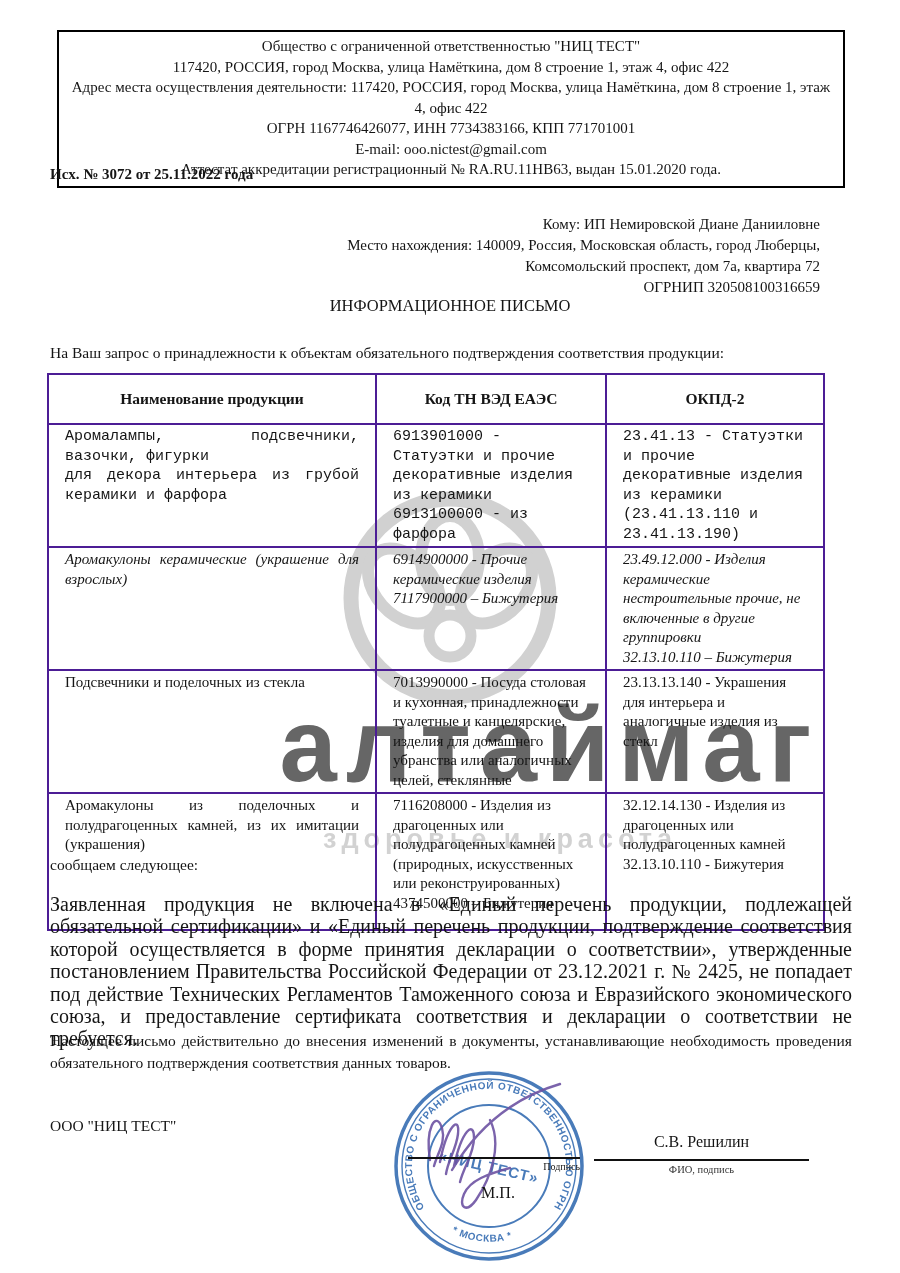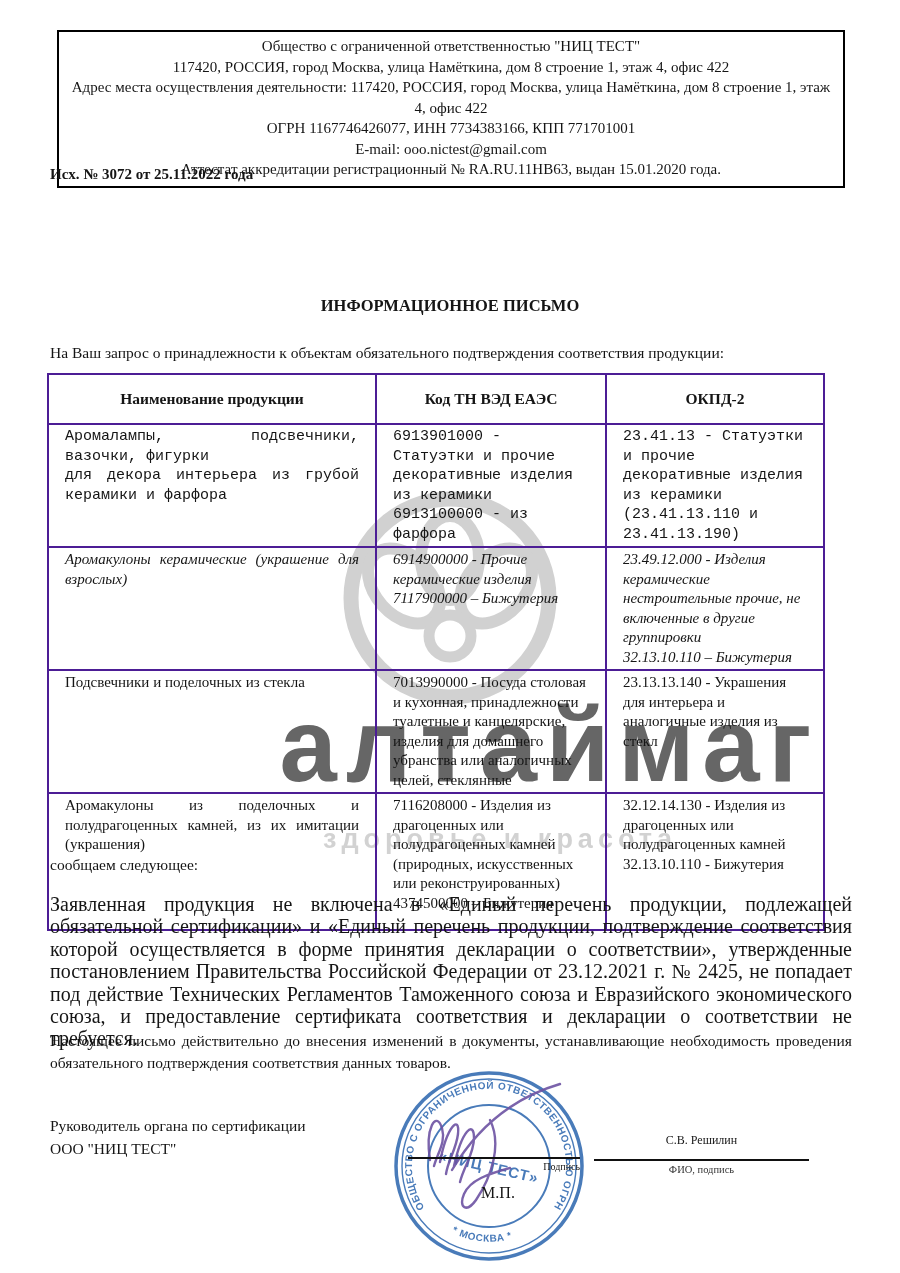--- a/index.html
+++ b/index.html
@@ -32,21 +32,21 @@
     border:2px solid #000; padding:4px 10px 6px;
     text-align:center; font-size:15px; line-height:20.5px; z-index:1;
   }
   .ref-line { left:50px; top:166px; font-weight:bold; font-size:15px; z-index:1; }
   .recipient {
     left:280px; top:214px; width:540px; text-align:right;
     font-size:15px; line-height:21px; z-index:1;
   }
   .doc-title {
     left:0; top:296px; width:100%; text-align:center;
-    font-weight:bold; font-size:16.5px; z-index:1;
+    font-weight:normal; font-size:16.5px; z-index:1;
   }
   .intro { left:50px; top:344px; width:800px; font-size:15.5px; z-index:1; }
 
   
   table.codes {
     position:absolute; left:47px; top:373px; width:776px;
     border-collapse:collapse; font-size:15px; line-height:19.5px; z-index:1;
     table-layout:fixed;
   }
   table.codes th, table.codes td {
@@ -69,21 +69,21 @@
   }
 
   
   .sig-left { left:50px; top:1114px; font-size:15.5px; line-height:23px; z-index:1; }
   .stamp-wrap { left:392px; top:1068px; width:200px; height:200px; z-index:1; }
   .sign-svg  { left:392px; top:1068px; width:230px; height:160px; z-index:3; }
   .sig-line1 { left:408px; top:1157px; width:172px; border-top:2px solid #111; z-index:4; }
   .sig-line2 { left:594px; top:1159px; width:215px; border-top:2px solid #111; z-index:4; }
   .sign-label { left:408px; top:1161px; width:172px; text-align:right; font-size:10px; z-index:4; }
   .mp-label   { left:428px; top:1184px; width:140px; text-align:center; font-size:16px; z-index:4; }
-  .sig-name   { left:594px; top:1133px; width:215px; text-align:center; font-size:12px; z-index:4; }
+  .sig-name   { left:594px; top:1133px; width:215px; text-align:center; font-size:16px; z-index:4; }
   .sig-name-label { left:594px; top:1164px; width:215px; text-align:center; font-size:10.5px; color:#333; z-index:4; }
 
   .stamp-ring-text {
     font-family:"Liberation Sans", sans-serif; font-weight:bold;
     font-size:10px; letter-spacing:.6px; fill:#3a70b4;
   }
   .stamp-center-text {
     font-family:"Liberation Sans", sans-serif; font-weight:bold;
     font-size:15px; letter-spacing:1px; fill:#3a70b4;
   }
@@ -111,20 +111,25 @@
     <div>Общество с ограниченной ответственностью "НИЦ ТЕСТ"</div>
     <div>117420, РОССИЯ, город Москва, улица Намёткина, дом 8 строение 1, этаж 4, офис 422</div>
     <div>Адрес места осуществления деятельности: 117420, РОССИЯ, город Москва, улица Намёткина, дом 8 строение 1, этаж 4, офис 422</div>
     <div>ОГРН 1167746426077, ИНН 7734383166, КПП 771701001</div>
     <div>E-mail: ooo.nictest@gmail.com</div>
     <div>Аттестат аккредитации регистрационный № RA.RU.11НВ63, выдан 15.01.2020 года.</div>
   </div>
 
   <div class="abs ref-line">Исх. № 3072 от 25.11.2022 года</div>
 
+  <div class="abs recipient">
+    <div>Кому: ИП Немировской Диане Данииловне</div>
+    <div>Место нахождения: 140009, Россия, Московская область, город Люберцы, Комсомольский проспект, дом 7а, квартира 72</div>
+    <div>ОГРНИП 320508100316659</div>
+  </div>
 
   <div class="abs doc-title">ИНФОРМАЦИОННОЕ ПИСЬМО</div>
   <div class="abs intro">На Ваш запрос о принадлежности к объектам обязательного подтверждения соответствия продукции:</div>
 
   <table class="codes">
     <colgroup>
         <col style="width:328px">
         <col style="width:230px">
         <col style="width:218px">
       </colgroup>
@@ -162,21 +167,20 @@
 32.13.10.110 - Бижутерия</td>
     </tr>
   </tbody>
     </table>
 
   <div class="abs lead-in">сообщаем следующее:</div>
   <div class="abs para1">Заявленная продукция не включена в «Единый перечень продукции, подлежащей обязательной сертификации» и «Единый перечень продукции, подтверждение соответствия которой осуществляется в форме принятия декларации о соответствии», утвержденные постановлением Правительства Российской Федерации от 23.12.2021 г. № 2425, не попадает под действие Технических Регламентов Таможенного союза и Евразийского экономического союза, и предоставление сертификата соответствия и декларации о соответствии не требуется.</div>
   <div class="abs para2">Настоящее письмо действительно до внесения изменений в документы, устанавливающие необходимость проведения обязательного подтверждения соответствия данных товаров.</div>
 
   <div class="abs sig-left">
-    <div>Руководитель органа по сертификации</div>
     <div>ООО "НИЦ ТЕСТ"</div>
   </div>
 
   <svg class="abs stamp-wrap" viewBox="0 0 200 200" opacity="0.92">
     <defs>
       <path id="ringTop" d="M 33.7,141.6 A 77,77 0 1 1 160.3,141.6" fill="none"></path>
       <path id="ringBottom" d="M 48.1,156.2 A 77,77 0 0 0 145.9,156.2" fill="none"></path>
     </defs>
     <g fill="none" stroke="#3a70b4">
       <circle cx="97" cy="98" r="93" stroke-width="3.5"></circle>

